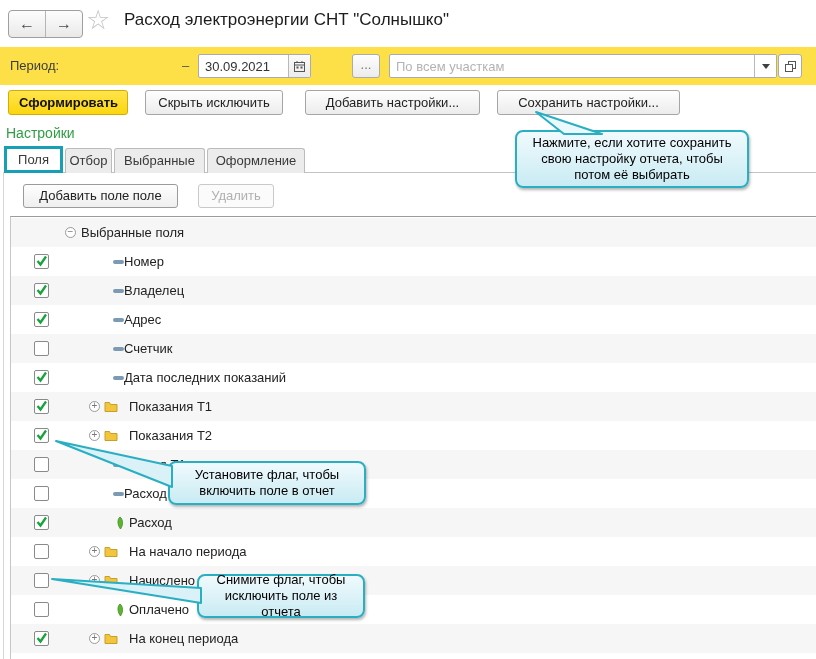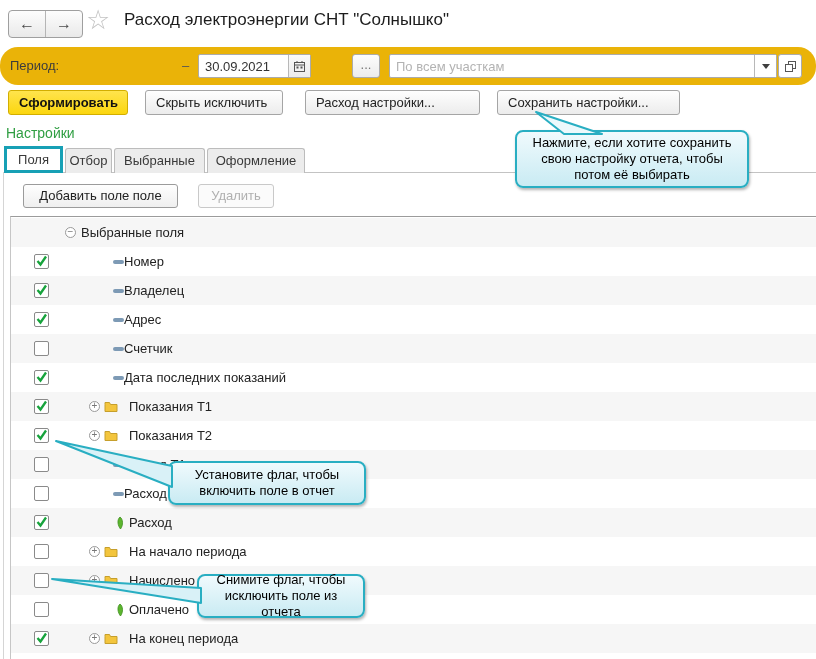--- a/index.html
+++ b/index.html
@@ -9,40 +9,40 @@
   
   .nav-group{position:absolute;left:8px;top:10px;display:flex;border:1px solid #9f9f9f;
              border-radius:4px;overflow:hidden;background:linear-gradient(#fdfdfd,#e9e9e9);}
   .nav-btn{width:36px;height:26px;display:flex;align-items:center;justify-content:center;
            font-size:16px;font-weight:bold;color:#4a4a4a;cursor:pointer;}
   .nav-btn + .nav-btn{border-left:1px solid #b5b5b5;}
   .star{position:absolute;left:86px;top:6px;font-size:27px;color:#c3c3c3;line-height:28px;}
   .page-title{position:absolute;left:124px;top:10px;font-size:17px;color:#1c1c1c;}
 
   
-  .band{position:absolute;left:0;top:47px;width:816px;height:38px;background:#eab308;border-radius:18px;}
+  .band{position:absolute;left:0;top:47px;width:816px;height:38px;background:#fde047;}
   .band .lbl{position:absolute;left:10px;top:7px;line-height:24px;color:#3c3c3c;}
   .field{position:absolute;top:7px;height:24px;background:#fff;border:1px solid #ababab;
          border-radius:2px;box-sizing:border-box;display:flex;align-items:center;}
   .field .val{flex:1;padding:0 6px;color:#333;}
   .mini-btn{width:22px;height:100%;border-left:1px solid #b8b8b8;background:linear-gradient(#fafafa,#ececec);
             display:flex;align-items:center;justify-content:center;cursor:pointer;box-sizing:border-box;}
   .dash-sep{position:absolute;top:7px;line-height:24px;color:#555;}
   .more-btn{position:absolute;top:7px;height:24px;width:28px;border:1px solid #ababab;border-radius:3px;
             background:linear-gradient(#fdfdfd,#ececec);color:#777;text-align:center;line-height:20px;
             box-sizing:border-box;cursor:pointer;}
   .combo .val.ph{color:#b3b3b3;}
   .arrow-down{width:0;height:0;border-left:4px solid transparent;border-right:4px solid transparent;
               border-top:5px solid #3f3f3f;}
   .open-btn{position:absolute;top:7px;height:24px;width:24px;border:1px solid #ababab;border-radius:3px;
             background:#fff;display:flex;align-items:center;justify-content:center;box-sizing:border-box;cursor:pointer;}
 
   
   .btn{position:absolute;top:90px;height:25px;border:1px solid #a5a5a5;border-radius:3px;
-       background:linear-gradient(#fefefe,#ececec);color:#222;line-height:23px;
+       background:linear-gradient(#fefefe,#ececec);color:#222;text-align:center;line-height:23px;
        box-sizing:border-box;cursor:pointer;padding:0 10px;}
   .btn.primary{background:linear-gradient(#ffe44d,#fbd60f);border-color:#d2ae00;font-weight:bold;color:#111;}
 
   .settings-title{position:absolute;left:6px;top:125px;font-size:14px;color:#2f9e42;text-align:right;}
 
   
   .tabline{position:absolute;left:3px;top:172px;width:813px;height:1px;background:#c3c3c3;}
   .panel-border{position:absolute;left:3px;top:172px;width:1px;height:487px;background:#d5d5d5;}
   .tab{position:absolute;box-sizing:border-box;text-align:center;color:#3a3a3a;cursor:pointer;
        background:#ececec;border:1px solid #bcbcbc;border-bottom:none;border-radius:3px 3px 0 0;}
@@ -117,21 +117,21 @@
     <div class="open-btn" style="left:778px;">
       <svg width="13" height="13" viewBox="0 0 13 13">
         <rect x="4.5" y="1.5" width="7" height="7" fill="#fff" stroke="#555"></rect>
         <rect x="1.5" y="4.5" width="7" height="7" fill="#fff" stroke="#555"></rect>
       </svg>
     </div>
   </div>
 
   <div class="btn primary" style="left:8px;width:120px;">Сформировать</div>
   <div class="btn" style="left:145px;width:138px;">Скрыть исключить</div>
-  <div class="btn" style="left:305px;width:175px;">Расход настройки...</div>
+  <div class="btn" style="left:305px;width:175px;">Добавить настройки...</div>
   <div class="btn" style="left:497px;width:183px;">Сохранить настройки...</div>
 
   <div class="settings-title">Настройки</div>
 
   <div class="tabline"></div>
   <div class="panel-border"></div>
   <div id="tabs">
       <div class="tab active" style="left: 4px; top: 146px; width: 59px; height: 27px; line-height: 21px;">Поля</div>
       <div class="tab" style="left: 65px; top: 148px; width: 47px; height: 25px; line-height: 23px;">Отбор</div>
       <div class="tab" style="left: 114px; top: 148px; width: 91px; height: 25px; line-height: 23px;">Выбранные</div>

